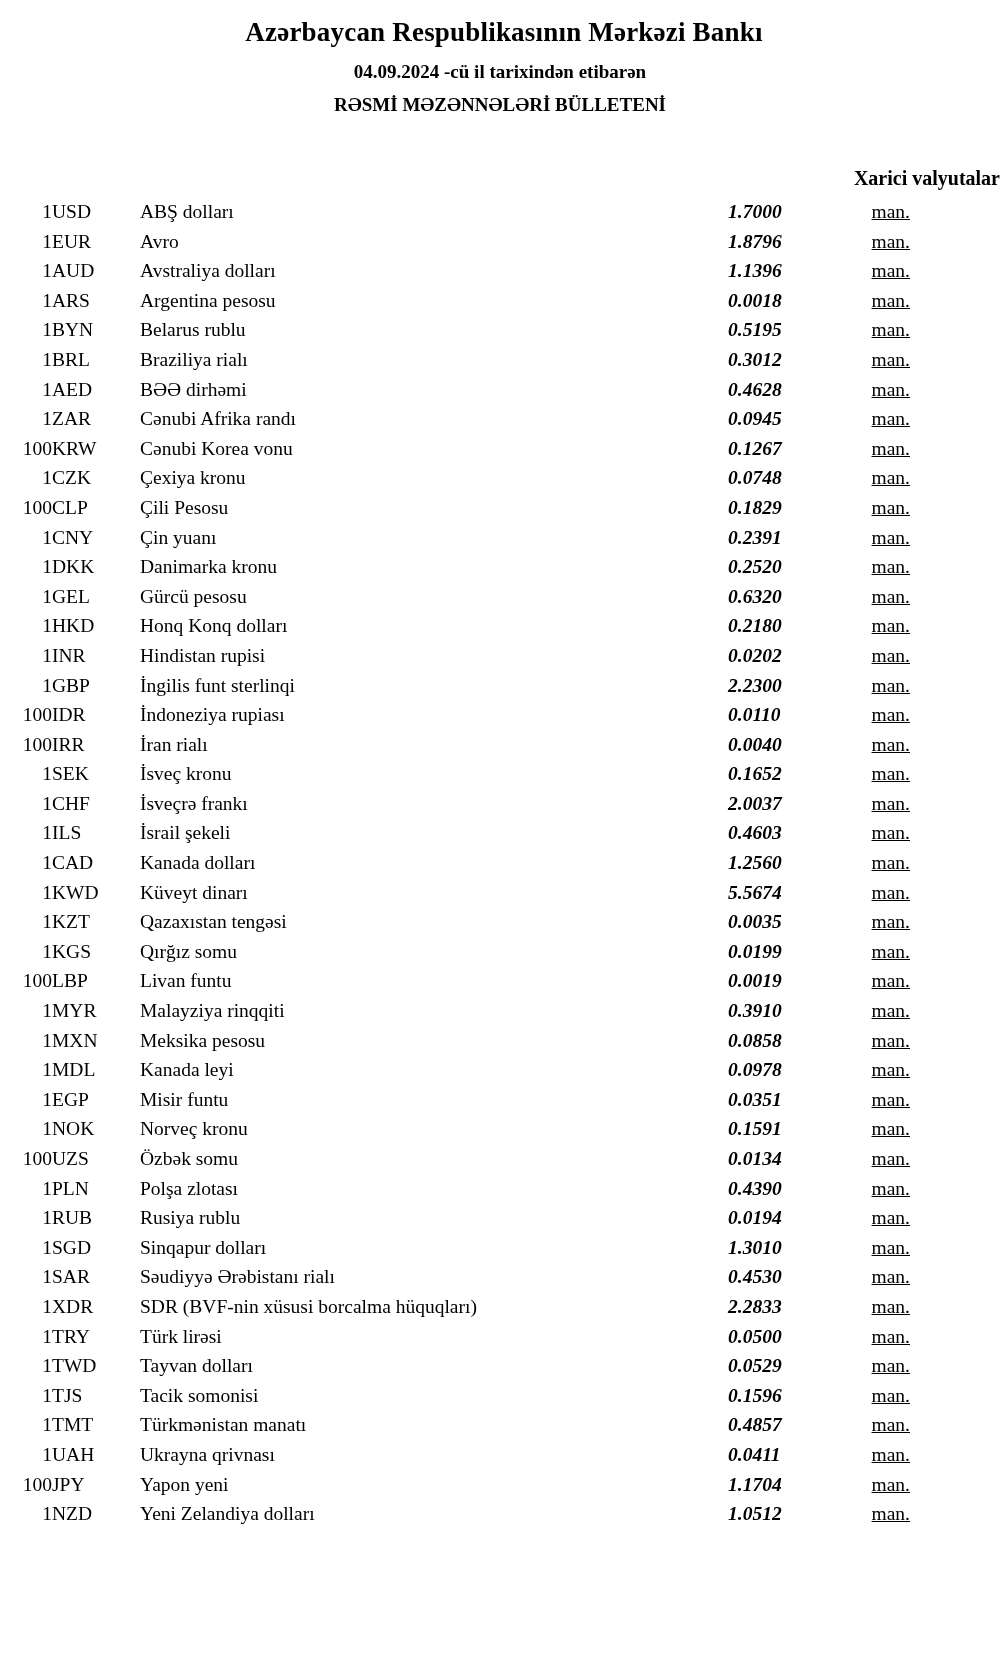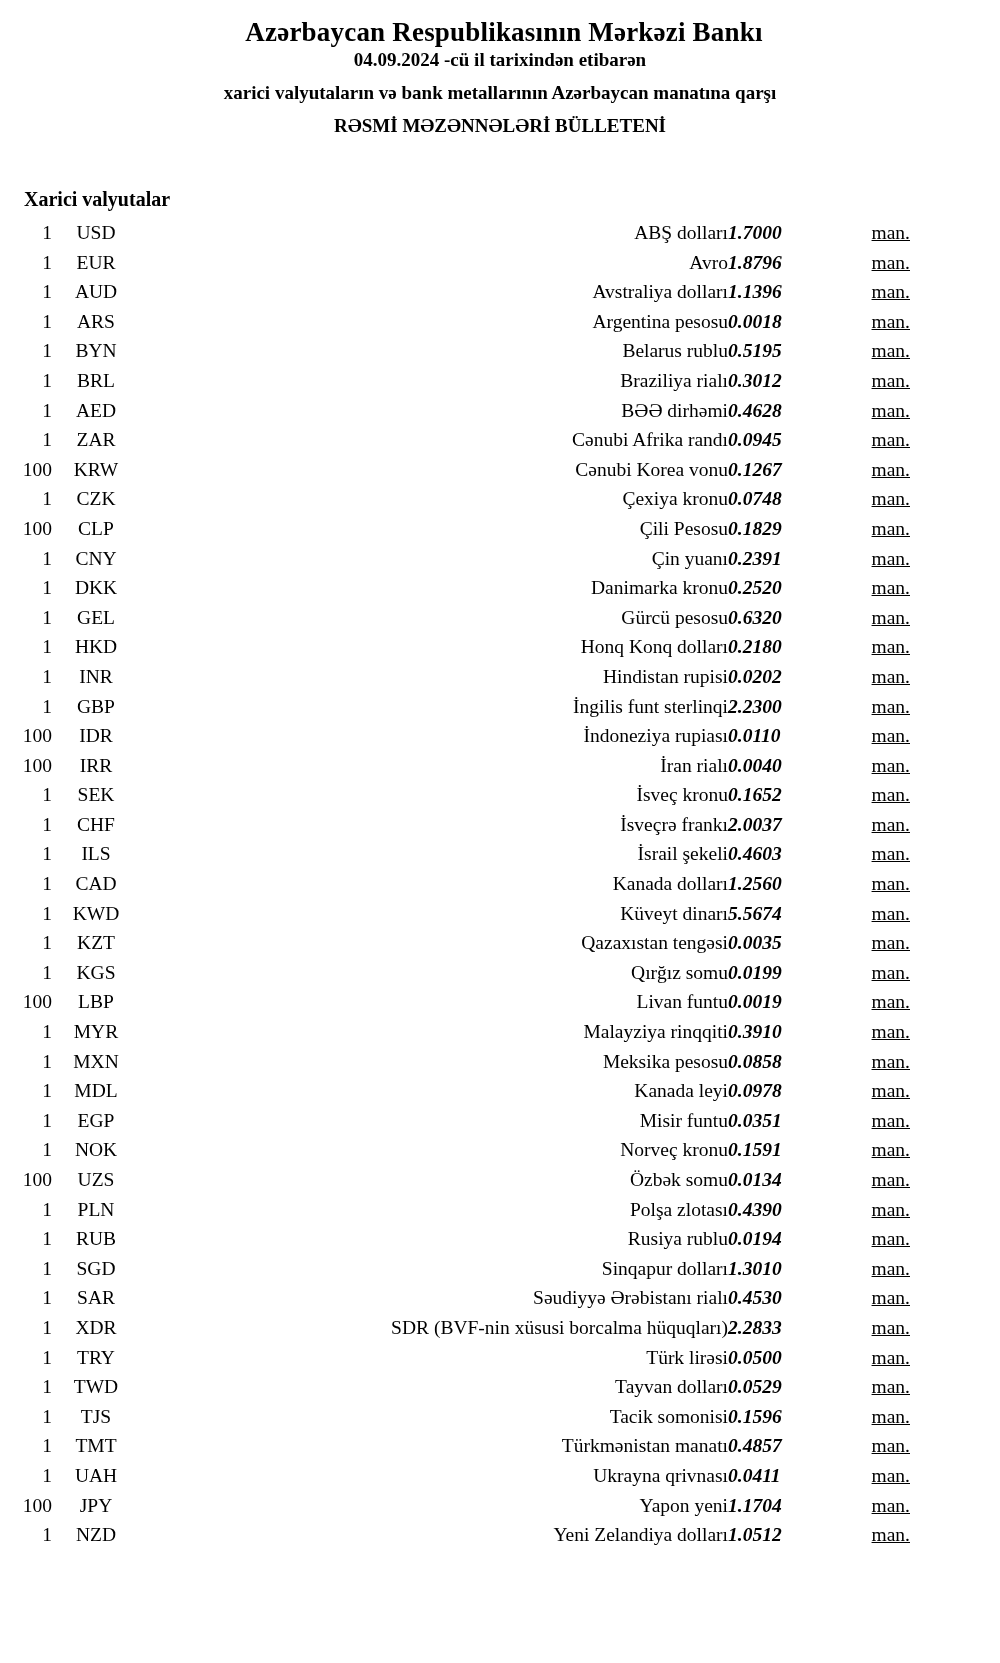--- a/index.html
+++ b/index.html
@@ -30,26 +30,26 @@
     padding-left: 8px;
   }
   .sub {
     font-size: 19px;
     font-weight: bold;
     text-align: center;
     margin: 11px 0 0 0;
     line-height: 22px;
   }
   .sub.first {
-    margin-top: 1px;
+    margin-top: 13px;
   }
   .section-title {
     font-size: 20px;
     font-weight: bold;
-    text-align: left;
+    text-align: right;
     margin: 50px 0 0 0;
     line-height: 24px;
     padding-left: 24px;
   }
   table.rates {
     border-collapse: collapse;
     table-layout: fixed;
     margin: 7px 0 0 18px;
     width: 892px;
   }
@@ -61,25 +61,24 @@
     white-space: nowrap;
     overflow: visible;
     vertical-align: middle;
   }
   td.qty {
     width: 34px;
     text-align: right;
   }
   td.code {
     width: 88px;
-    text-align: center;
     font-size: 20px;
   }
   td.name {
-    text-align: right;
+    text-align: left;
     padding-left: 15px;
   }
   td.rate {
     width: 116px;
     text-align: left;
     font-style: italic;
     font-weight: bold;
   }
   td.unit {
     width: 66px;
@@ -88,21 +87,20 @@
   }
 </style>
 </head>
 <body>
 
 <div class="page">
 
   <header>
     <h1 class="bank-title">Azərbaycan Respublikasının Mərkəzi Bankı</h1>
     <p class="sub first">04.09.2024 -cü il tarixindən etibarən</p>
-    <p class="sub">xarici valyutaların və bank metallarının Azərbaycan manatına qarşı</p>
     <p class="sub">RƏSMİ MƏZƏNNƏLƏRİ BÜLLETENİ</p>
   </header>
 
   <h2 class="section-title">Xarici valyutalar</h2>
 
   <table class="rates">
     <tbody>
   <tr class="rate-row">
     <td class="qty">1</td>
     <td class="code">USD</td>

